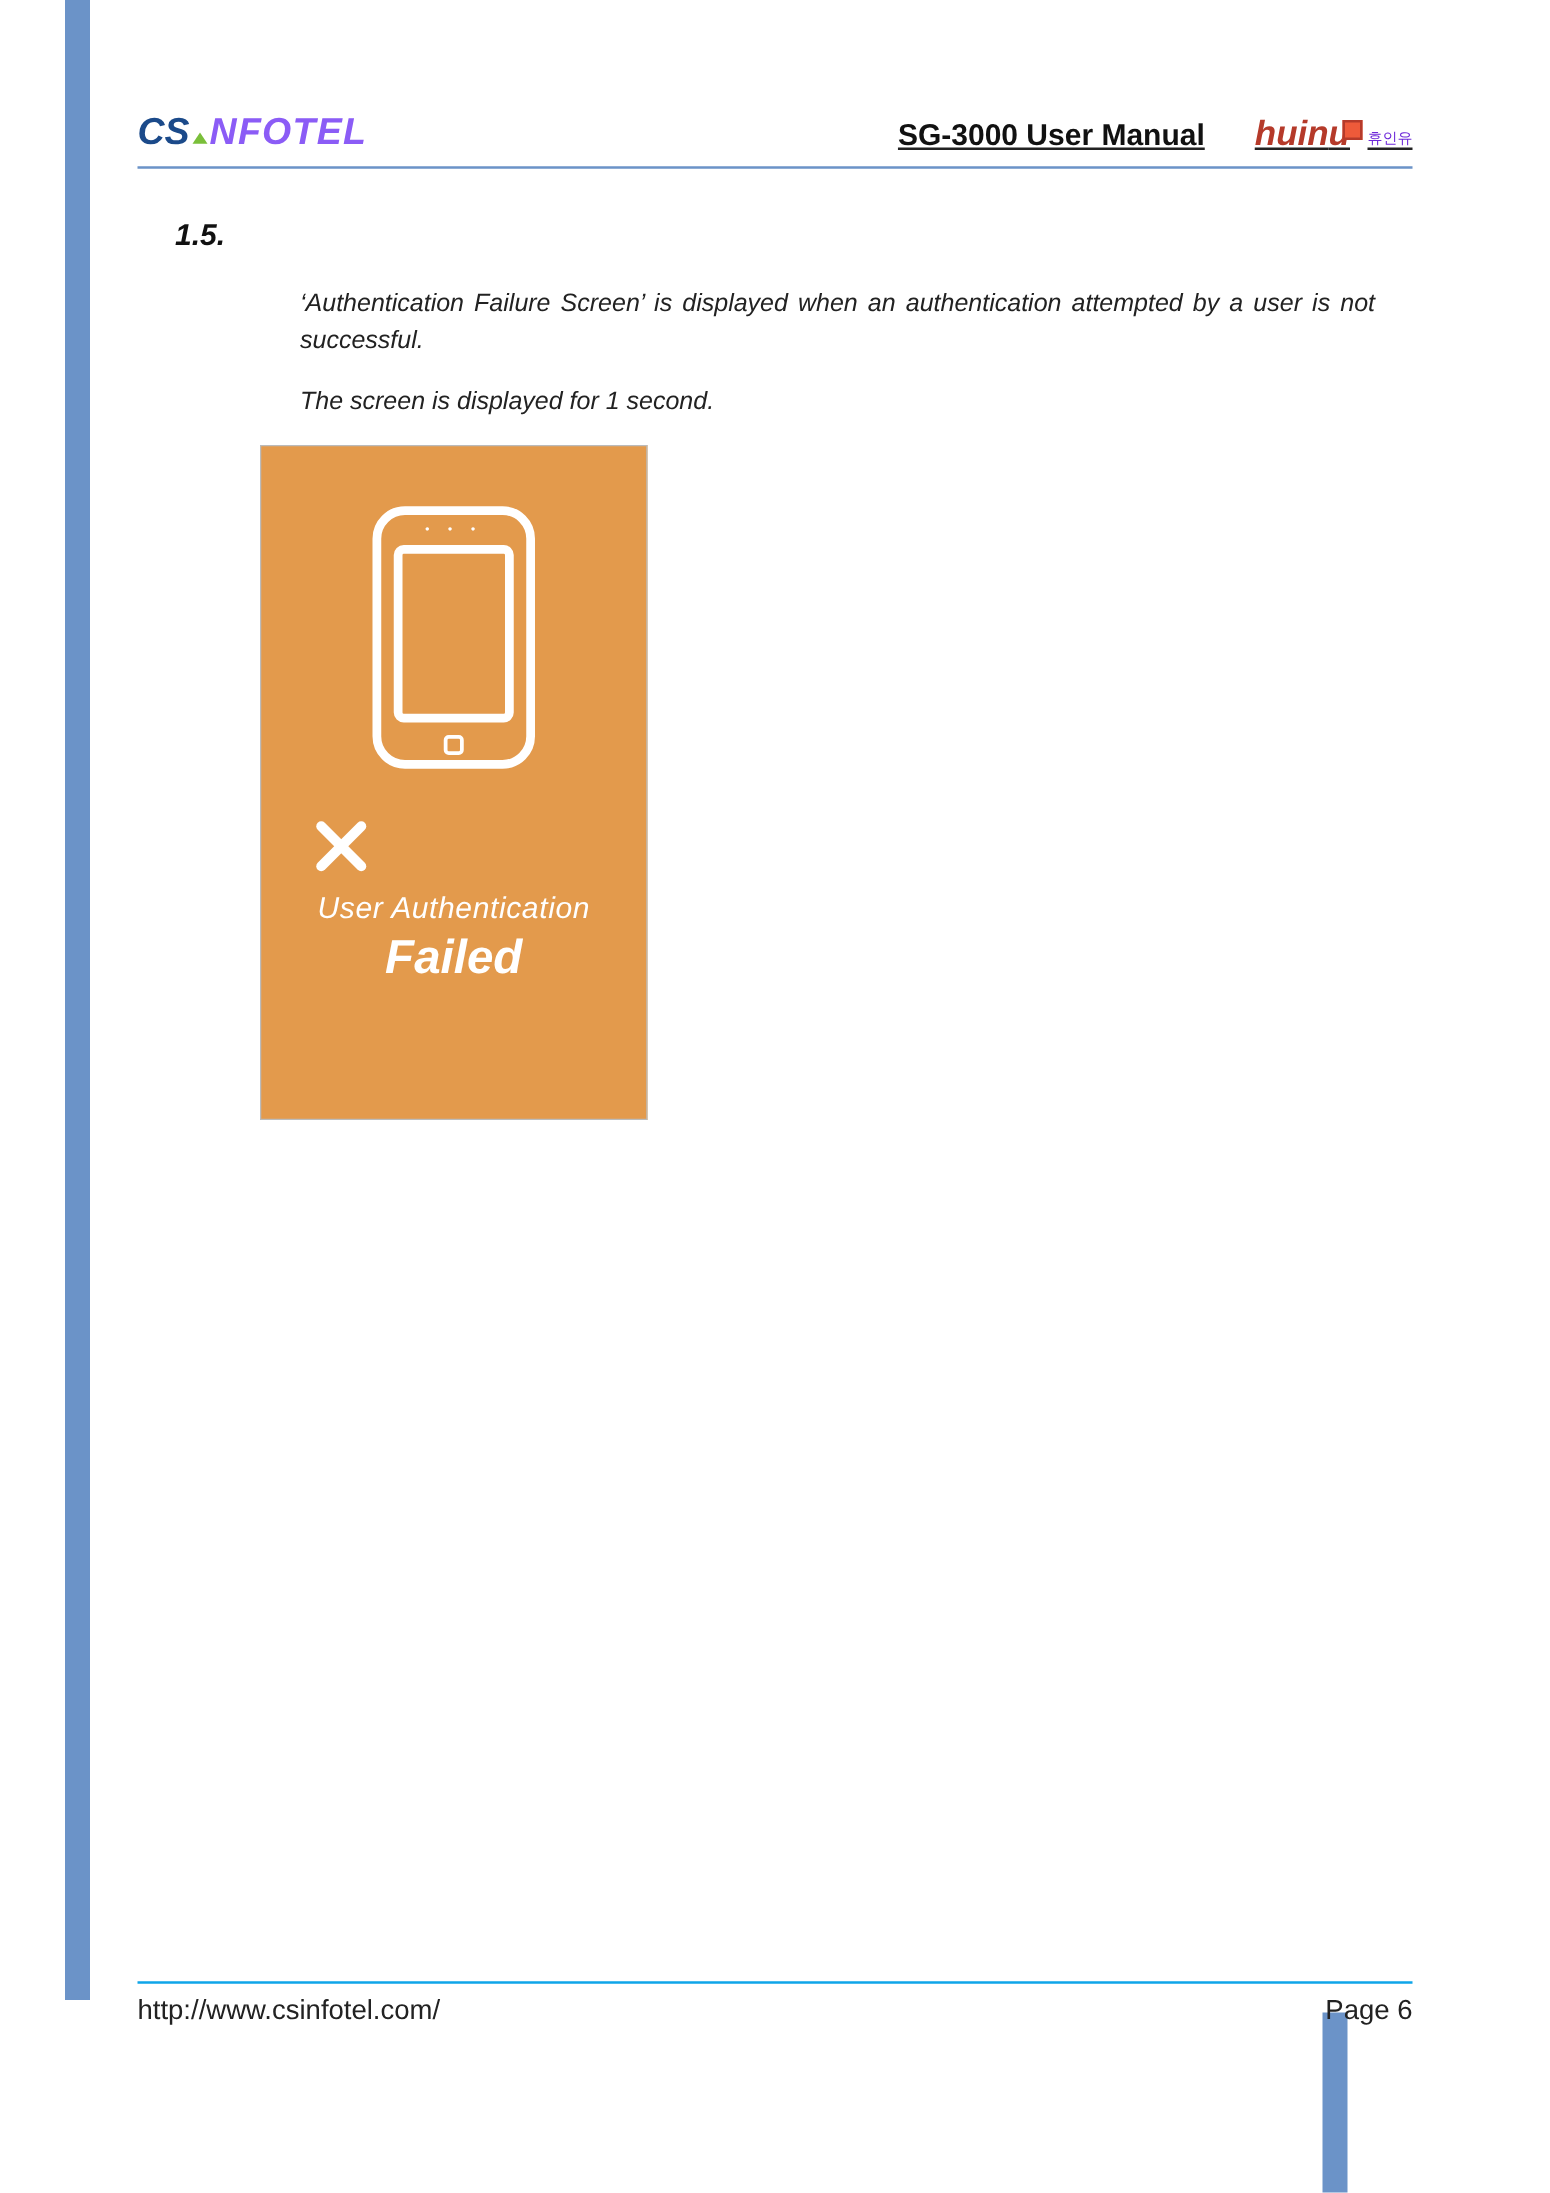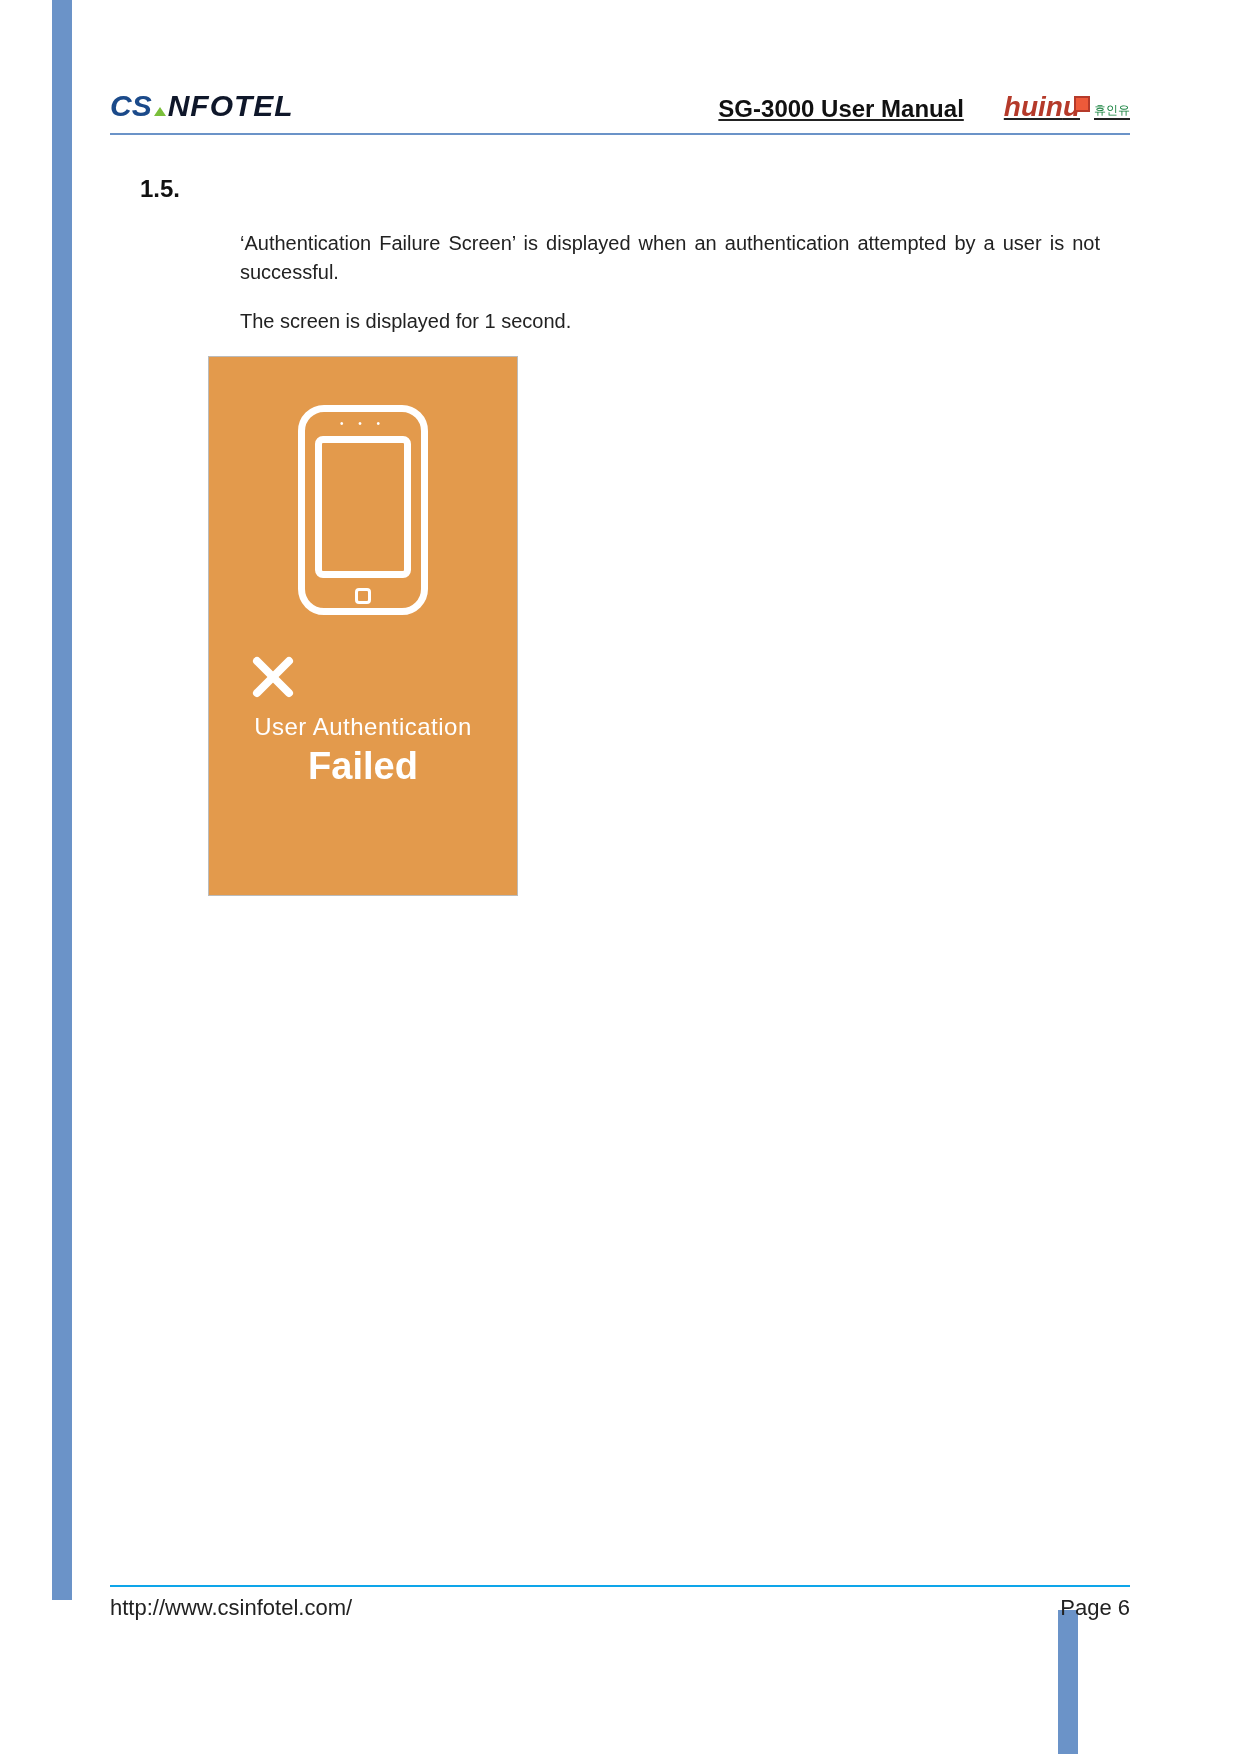--- a/index.html
+++ b/index.html
@@ -44,21 +44,21 @@
     align-items: baseline;
     font-style: italic;
     font-weight: 900;
   }
   .logo-cs {
     color: #1b4a8a;
     font-size: 30px;
     letter-spacing: 0;
   }
   .logo-infotel {
-    color: #0f172a;
+    color: #8b5cf6;
     font-size: 30px;
     letter-spacing: 1px;
   }
   .logo-tri {
     display: inline-block;
     width: 0; height: 0;
     border-left: 6px solid transparent;
     border-right: 6px solid transparent;
     border-bottom: 9px solid #7abf3a;
     margin: 0 2px;
@@ -89,31 +89,32 @@
     width: 16px; height: 16px;
     border: 2px solid #b53a2a;
     background: #ee5a3a;
     vertical-align: 4px;
     margin-left: -6px;
   }
   .logo-kor {
     font-size: 12px;
     font-style: normal;
     font-weight: 400;
-    color: #15803d;
+    color: #6d28d9;
     margin-left: 4px;
     vertical-align: 2px;
     text-align: right;
   }
 
   .content {
     position: absolute;
     top: 175px;
     left: 140px;
     right: 140px;
+    font-style: italic;
   }
   .section-heading {
     display: flex;
     gap: 28px;
     font-size: 24px;
     font-weight: 700;
     color: #111;
     margin-bottom: 26px;
     font-family: Verdana, Arial, sans-serif;
   }

